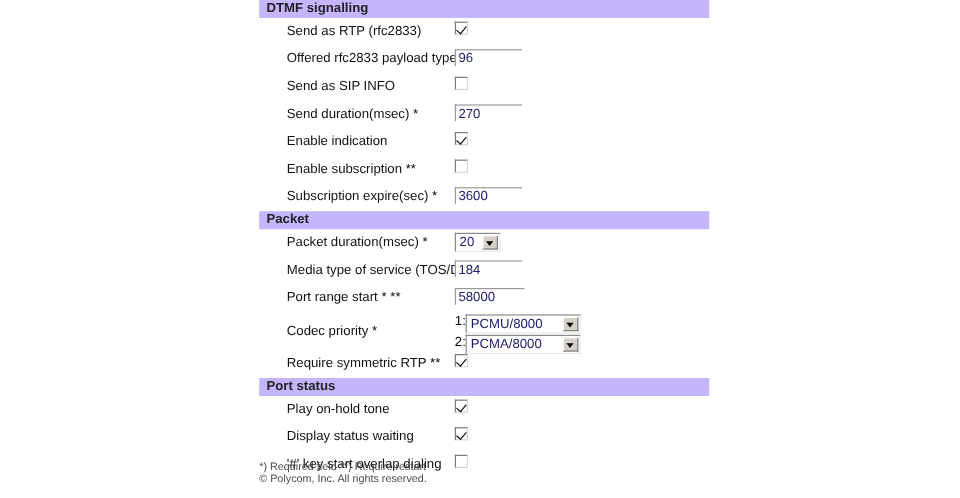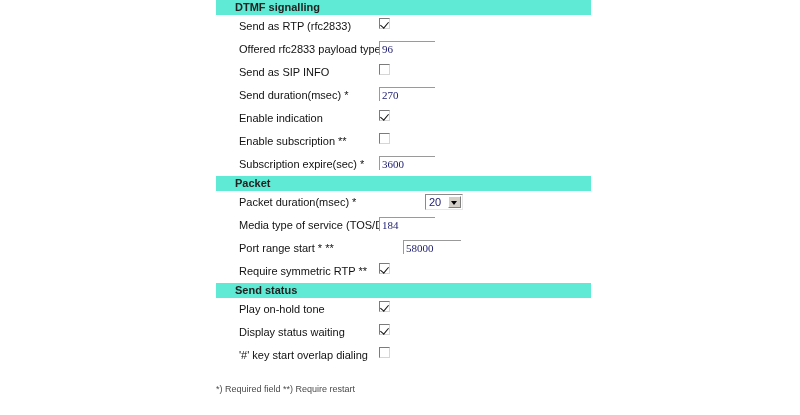--- a/index.html
+++ b/index.html
@@ -38,24 +38,24 @@
   }
 
   .form {
     position: absolute;
     left: 216px;
     top: 0px;
     width: 375px;
   }
 
   .section-header {
-    background: #5eead4;
+    background: #c4b5fd;
     height: 15px;
     line-height: 15px;
-    padding-left: 19px;
+    padding-left: 6px;
     font-weight: bold;
     font-size: 11px;
     color: #222222;
     box-sizing: border-box;
     white-space: nowrap;
     overflow: hidden;
   }
 
   .row {
     position: relative;
@@ -106,28 +106,28 @@
 
   
   .txt {
     width: 56px;
     height: 14px;
     box-sizing: border-box;
     border: none;
     border-top: 1px solid #9a9a9a;
     border-left: 1px solid #9a9a9a;
     background: #ffffff;
-    font-family: Liberation Serif, serif;
+    font-family: Liberation Sans, sans-serif;
     font-size: 11px;
     color: #1b1b6e;
     padding: 0 0 0 2px;
     line-height: 13px;
     outline: none;
   }
-  .txt.wide { width: 58px; margin-left: 24px; }
+  .txt.wide { width: 58px; }
 
   
   .sel {
     display: inline-block;
     height: 16px;
     box-sizing: border-box;
     border: 1px solid #8a8a8a;
     border-right-color: #e8e8e8;
     border-bottom-color: #e8e8e8;
     background: #ffffff;
@@ -158,21 +158,21 @@
   }
   .sel .arrow::after {
     content: "";
     position: absolute;
     left: 2px;
     top: 4px;
     border-left: 3.5px solid transparent;
     border-right: 3.5px solid transparent;
     border-top: 4px solid #000000;
   }
-  .sel.small { width: 38px; margin-left: 46px; }
+  .sel.small { width: 38px; }
   .sel.codec { width: 96px; }
 
   .footer {
     position: absolute;
     left: 216px;
     top: 384px;
     width: 375px;
     text-align: left;
     font-size: 9px;
     color: #4a4a4a;
@@ -226,39 +226,47 @@
         <div class="field"><span class="sel small"><span class="val">20</span><span class="arrow"></span></span></div>
       </div>
       <div class="row">
         <div class="label">Media type of service (TOS/Diffserv) * **</div>
         <div class="field"><input type="text" class="txt" value="184" style=""></div>
       </div>
       <div class="row">
         <div class="label">Port range start * **</div>
         <div class="field"><input type="text" class="txt wide" value="58000" style=""></div>
       </div>
+      <div class="row tall">
+        <div class="label">Codec priority *</div>
+        <div class="field" style="top: 2px;">
+          <div style="margin-bottom: 1px;"><span class="idx">1:</span><span class="sel codec"><span class="val">PCMU/8000</span><span class="arrow"></span></span></div>
+          <div style="margin-bottom: 1px;"><span class="idx">2:</span><span class="sel codec"><span class="val">PCMA/8000</span><span class="arrow"></span></span></div>
+        </div>
+      </div>
       <div class="row">
         <div class="label">Require symmetric RTP **</div>
         <div class="field"><span class="cb checked" role="checkbox" aria-checked="true"></span></div>
       </div>
-      <div class="section-header">Send status</div>
+      <div class="section-header">Port status</div>
       <div class="row">
         <div class="label">Play on-hold tone</div>
         <div class="field"><span class="cb checked" role="checkbox" aria-checked="true"></span></div>
       </div>
       <div class="row">
         <div class="label">Display status waiting</div>
         <div class="field"><span class="cb checked" role="checkbox" aria-checked="true"></span></div>
       </div>
       <div class="row">
         <div class="label">'#' key start overlap dialing</div>
         <div class="field"><span class="cb" role="checkbox" aria-checked="false"></span></div>
       </div>
       <div class="row"></div>
     </div>
 
   <div class="buttons-host"></div>
 
   <div class="footer">
     <div>*) Required field **) Require restart</div>
+    <div>© Polycom, Inc. All rights reserved.</div>
   </div>
 
 </div>
 
 </body></html>

